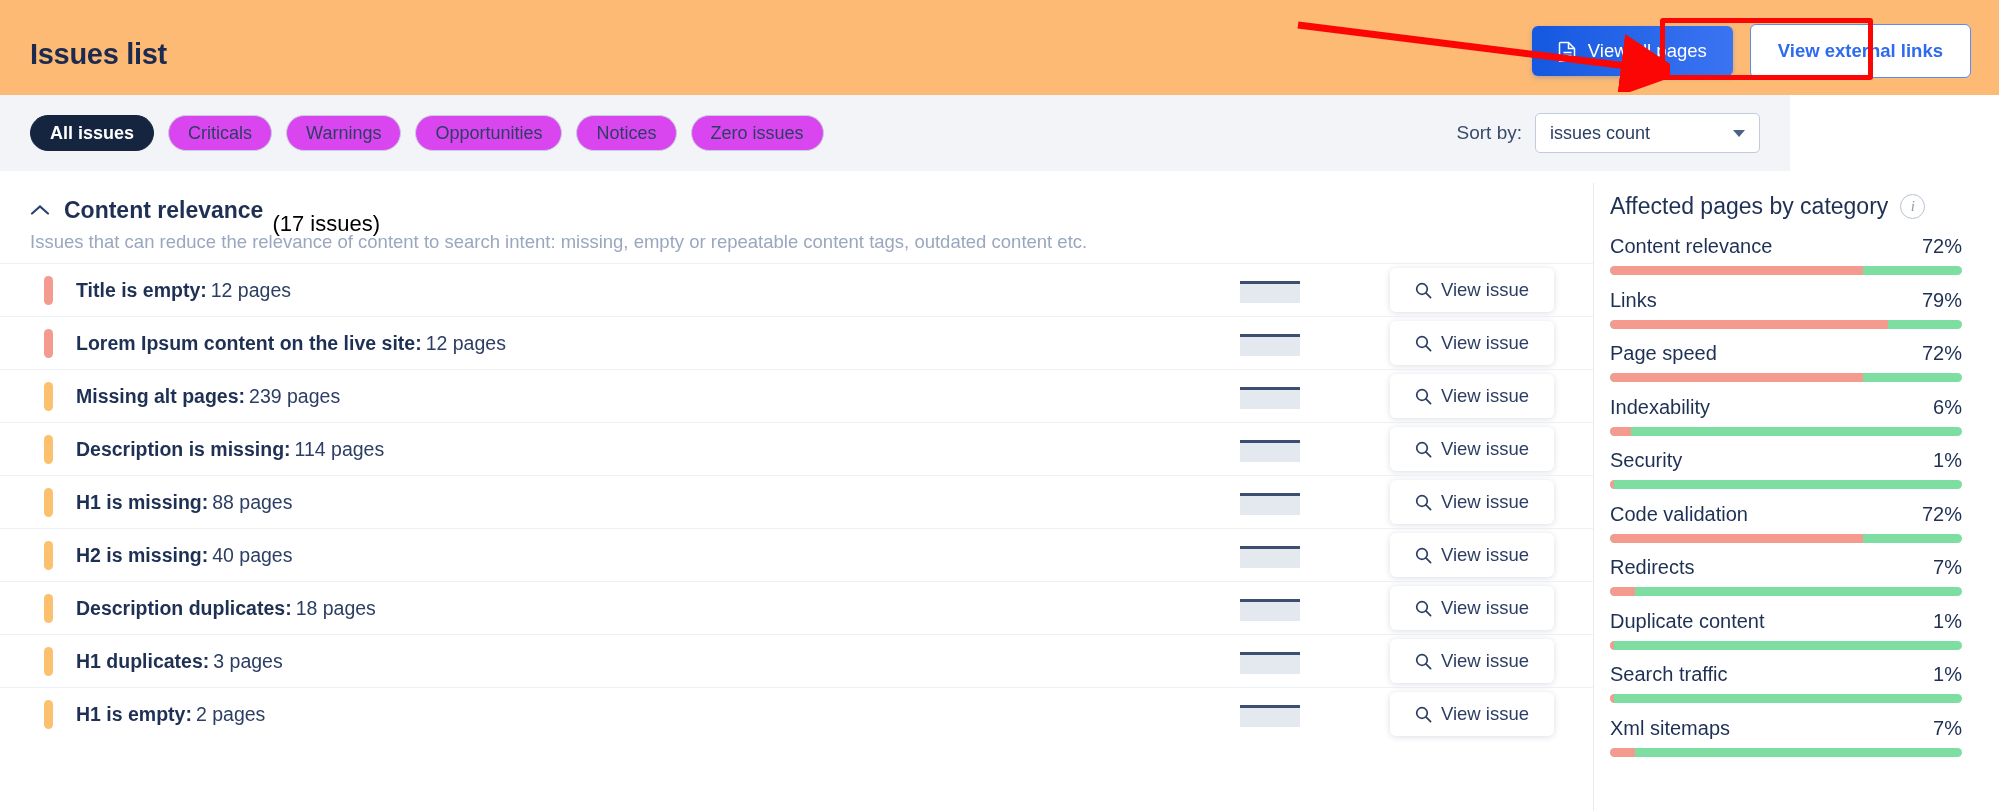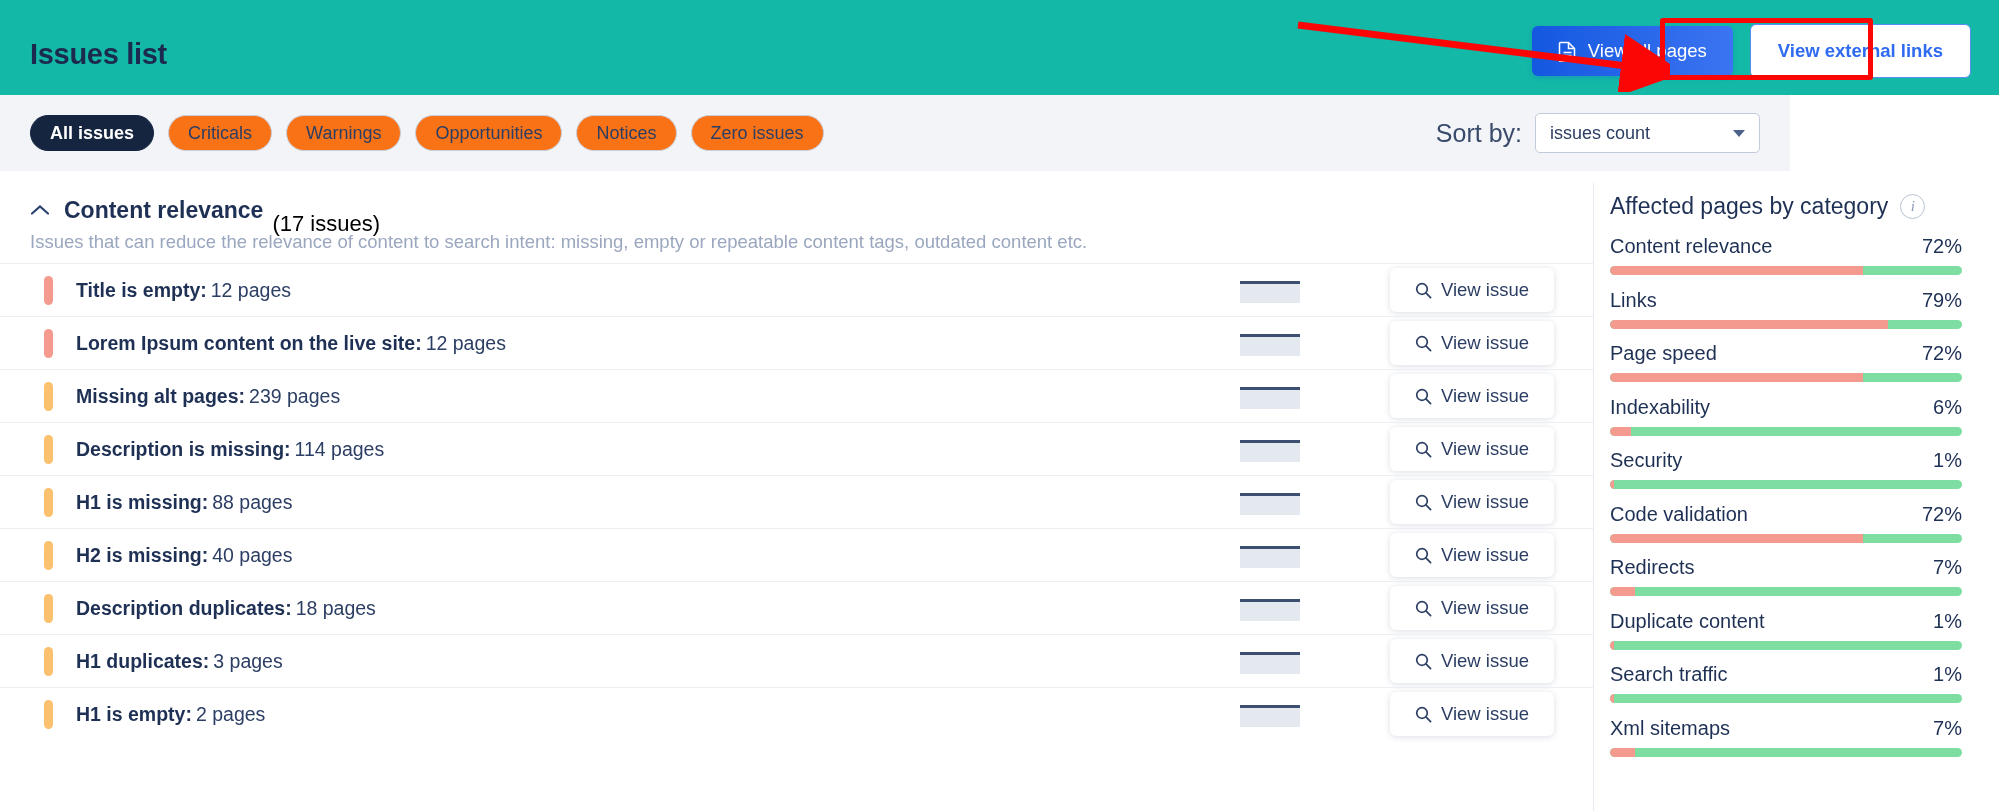--- a/index.html
+++ b/index.html
@@ -17,21 +17,21 @@
     height: 811px;
     background: #ffffff;
   }
 
   
   .header {
     position: absolute;
     left: 0; top: 0;
     width: 1999px;
     height: 95px;
-    background: #14b8a6;
+    background: #fdba74;
   }
   .page-title {
     position: absolute;
     left: 30px; top: 38px;
     font-size: 29px;
     font-weight: bold;
     letter-spacing: -0.3px;
     color: #1b2a4e;
   }
   .header-actions {
@@ -106,21 +106,21 @@
     display: flex;
     align-items: center;
     gap: 14px;
     margin-left: 30px;
   }
   .chip {
     height: 36px;
     padding: 0 19px;
     border-radius: 18px;
     border: 1.3px solid #c7cfdd;
-    background: #f97316;
+    background: #d946ef;
     color: #2c3e63;
     font-size: 18px;
     font-family: inherit;
     display: flex;
     align-items: center;
     cursor: pointer;
     white-space: nowrap;
   }
   .chip.active {
     background: #15253f;
@@ -128,21 +128,21 @@
     color: #ffffff;
     font-weight: 600;
   }
   .sort-wrap {
     position: absolute;
     right: 30px;
     display: flex;
     align-items: center;
     gap: 13px;
   }
-  .sort-label { font-size: 25px; color: #3a4a6b; }
+  .sort-label { font-size: 19px; color: #3a4a6b; }
   .sort-select {
     width: 225px; height: 40px;
     border: 1.3px solid #c2cbdb;
     border-radius: 5px;
     background: #ffffff;
     display: flex;
     align-items: center;
     padding: 0 14px;
     font-size: 18px;
     color: #2c3e63;

